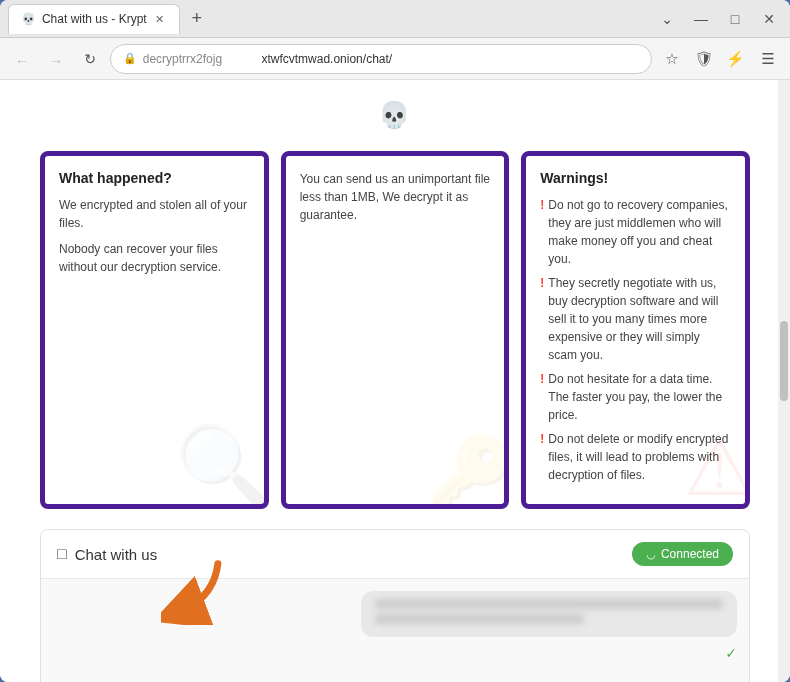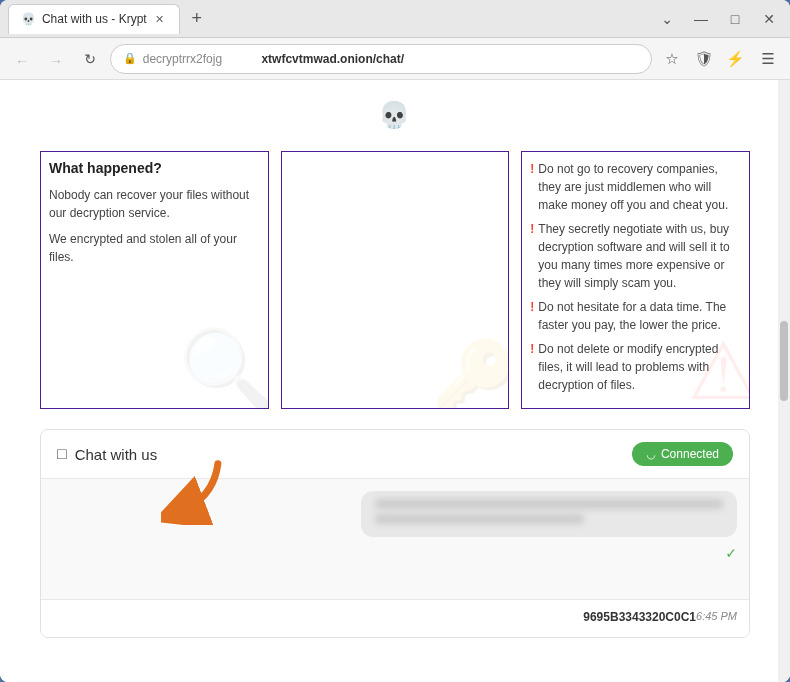--- a/index.html
+++ b/index.html
@@ -126,21 +126,21 @@
       height: 30px;
       display: flex;
       align-items: center;
       padding: 0 12px;
       font-size: 12px;
       color: #333;
       gap: 6px;
     }
 
     .address-dim { color: #888; }
-    .address-bold { color: #333; font-weight: 700; }
+    .address-bold { color: #333; font-weight: 400; }
 
     .lock-icon { color: #555; font-size: 11px; }
 
     .toolbar-icons {
       display: flex;
       align-items: center;
       gap: 4px;
     }
 
     .toolbar-icon {
@@ -232,23 +232,23 @@
     .cards-row {
       display: flex;
       gap: 12px;
       margin-bottom: 20px;
       position: relative;
       z-index: 1;
     }
 
     .card {
       flex: 1;
-      border: 1px solid #4c1d95;
-      border-radius: 0;
-      padding: 8px;
+      border: 5px solid #4c1d95;
+      border-radius: 8px;
+      padding: 14px;
       background: #fff;
       position: relative;
       overflow: hidden;
       min-height: 160px;
     }
 
     .card-watermark {
       position: absolute;
       bottom: -10px;
       right: -10px;
@@ -449,30 +449,32 @@
       <div class="site-header">
         <div class="site-title">
           <span class="skull-icon">💀</span>
         </div>
       </div>
 
       <div class="cards-row">
 
         <div class="card">
           <h3>What happened?</h3>
+          <p>We encrypted and stolen all of your files.</p>
           <p>Nobody can recover your files without our decryption service.</p>
-          <p>We encrypted and stolen all of your files.</p>
           <div class="card-watermark lock">🔍</div>
         </div>
 
         <div class="card">
+          <p>You can send us an unimportant file less than 1MB, We decrypt it as guarantee.</p>
           <div class="card-watermark key">🔑</div>
         </div>
 
         <div class="card">
+          <h3>Warnings!</h3>
           <div class="warning-item">
             <span class="warning-excl">!</span>
             <span>Do not go to recovery companies, they are just middlemen who will make money off you and cheat you.</span>
           </div>
           <div class="warning-item">
             <span class="warning-excl">!</span>
             <span>They secretly negotiate with us, buy decryption software and will sell it to you many times more expensive or they will simply scam you.</span>
           </div>
           <div class="warning-item">
             <span class="warning-excl">!</span>

